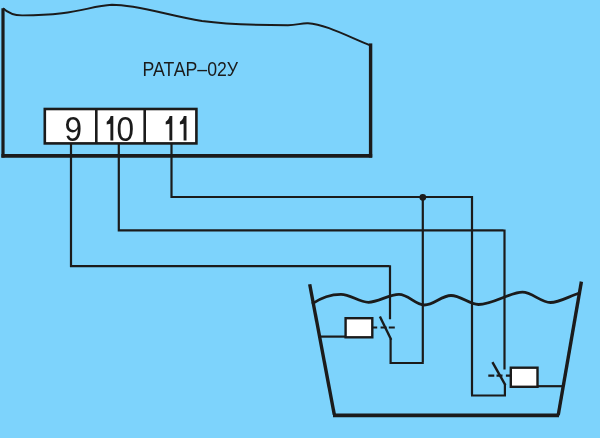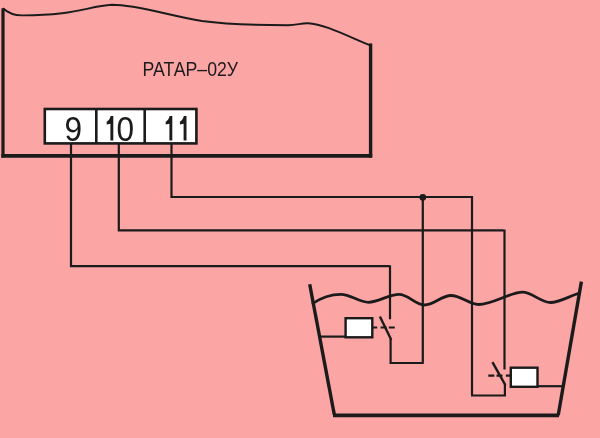--- a/index.html
+++ b/index.html
@@ -1,16 +1,16 @@
 <!DOCTYPE html>
 <html><head>
 <meta charset="utf-8">
 <style>
   html,body{margin:0;padding:0;background:#ffffff;}
-  #wrap{position:relative;width:600px;height:438px;background:#fca5a5;overflow:hidden;}
+  #wrap{position:relative;width:600px;height:438px;background:#7dd3fc;overflow:hidden;}
   svg{position:absolute;left:0;top:0;}
   text{font-family:"Liberation Sans",sans-serif;fill:#1b1b1b;}
 </style>
 </head>
 <body>
 <div id="wrap">
 <svg width="600" height="438" viewBox="0 0 600 438">
 
   <path d="M3,8.3 V157.5" stroke="#1b1b1b" stroke-width="3.2" fill="none"></path>
   <path d="M1.4,155.9 H372.2" stroke="#1b1b1b" stroke-width="3.6" fill="none"></path>

